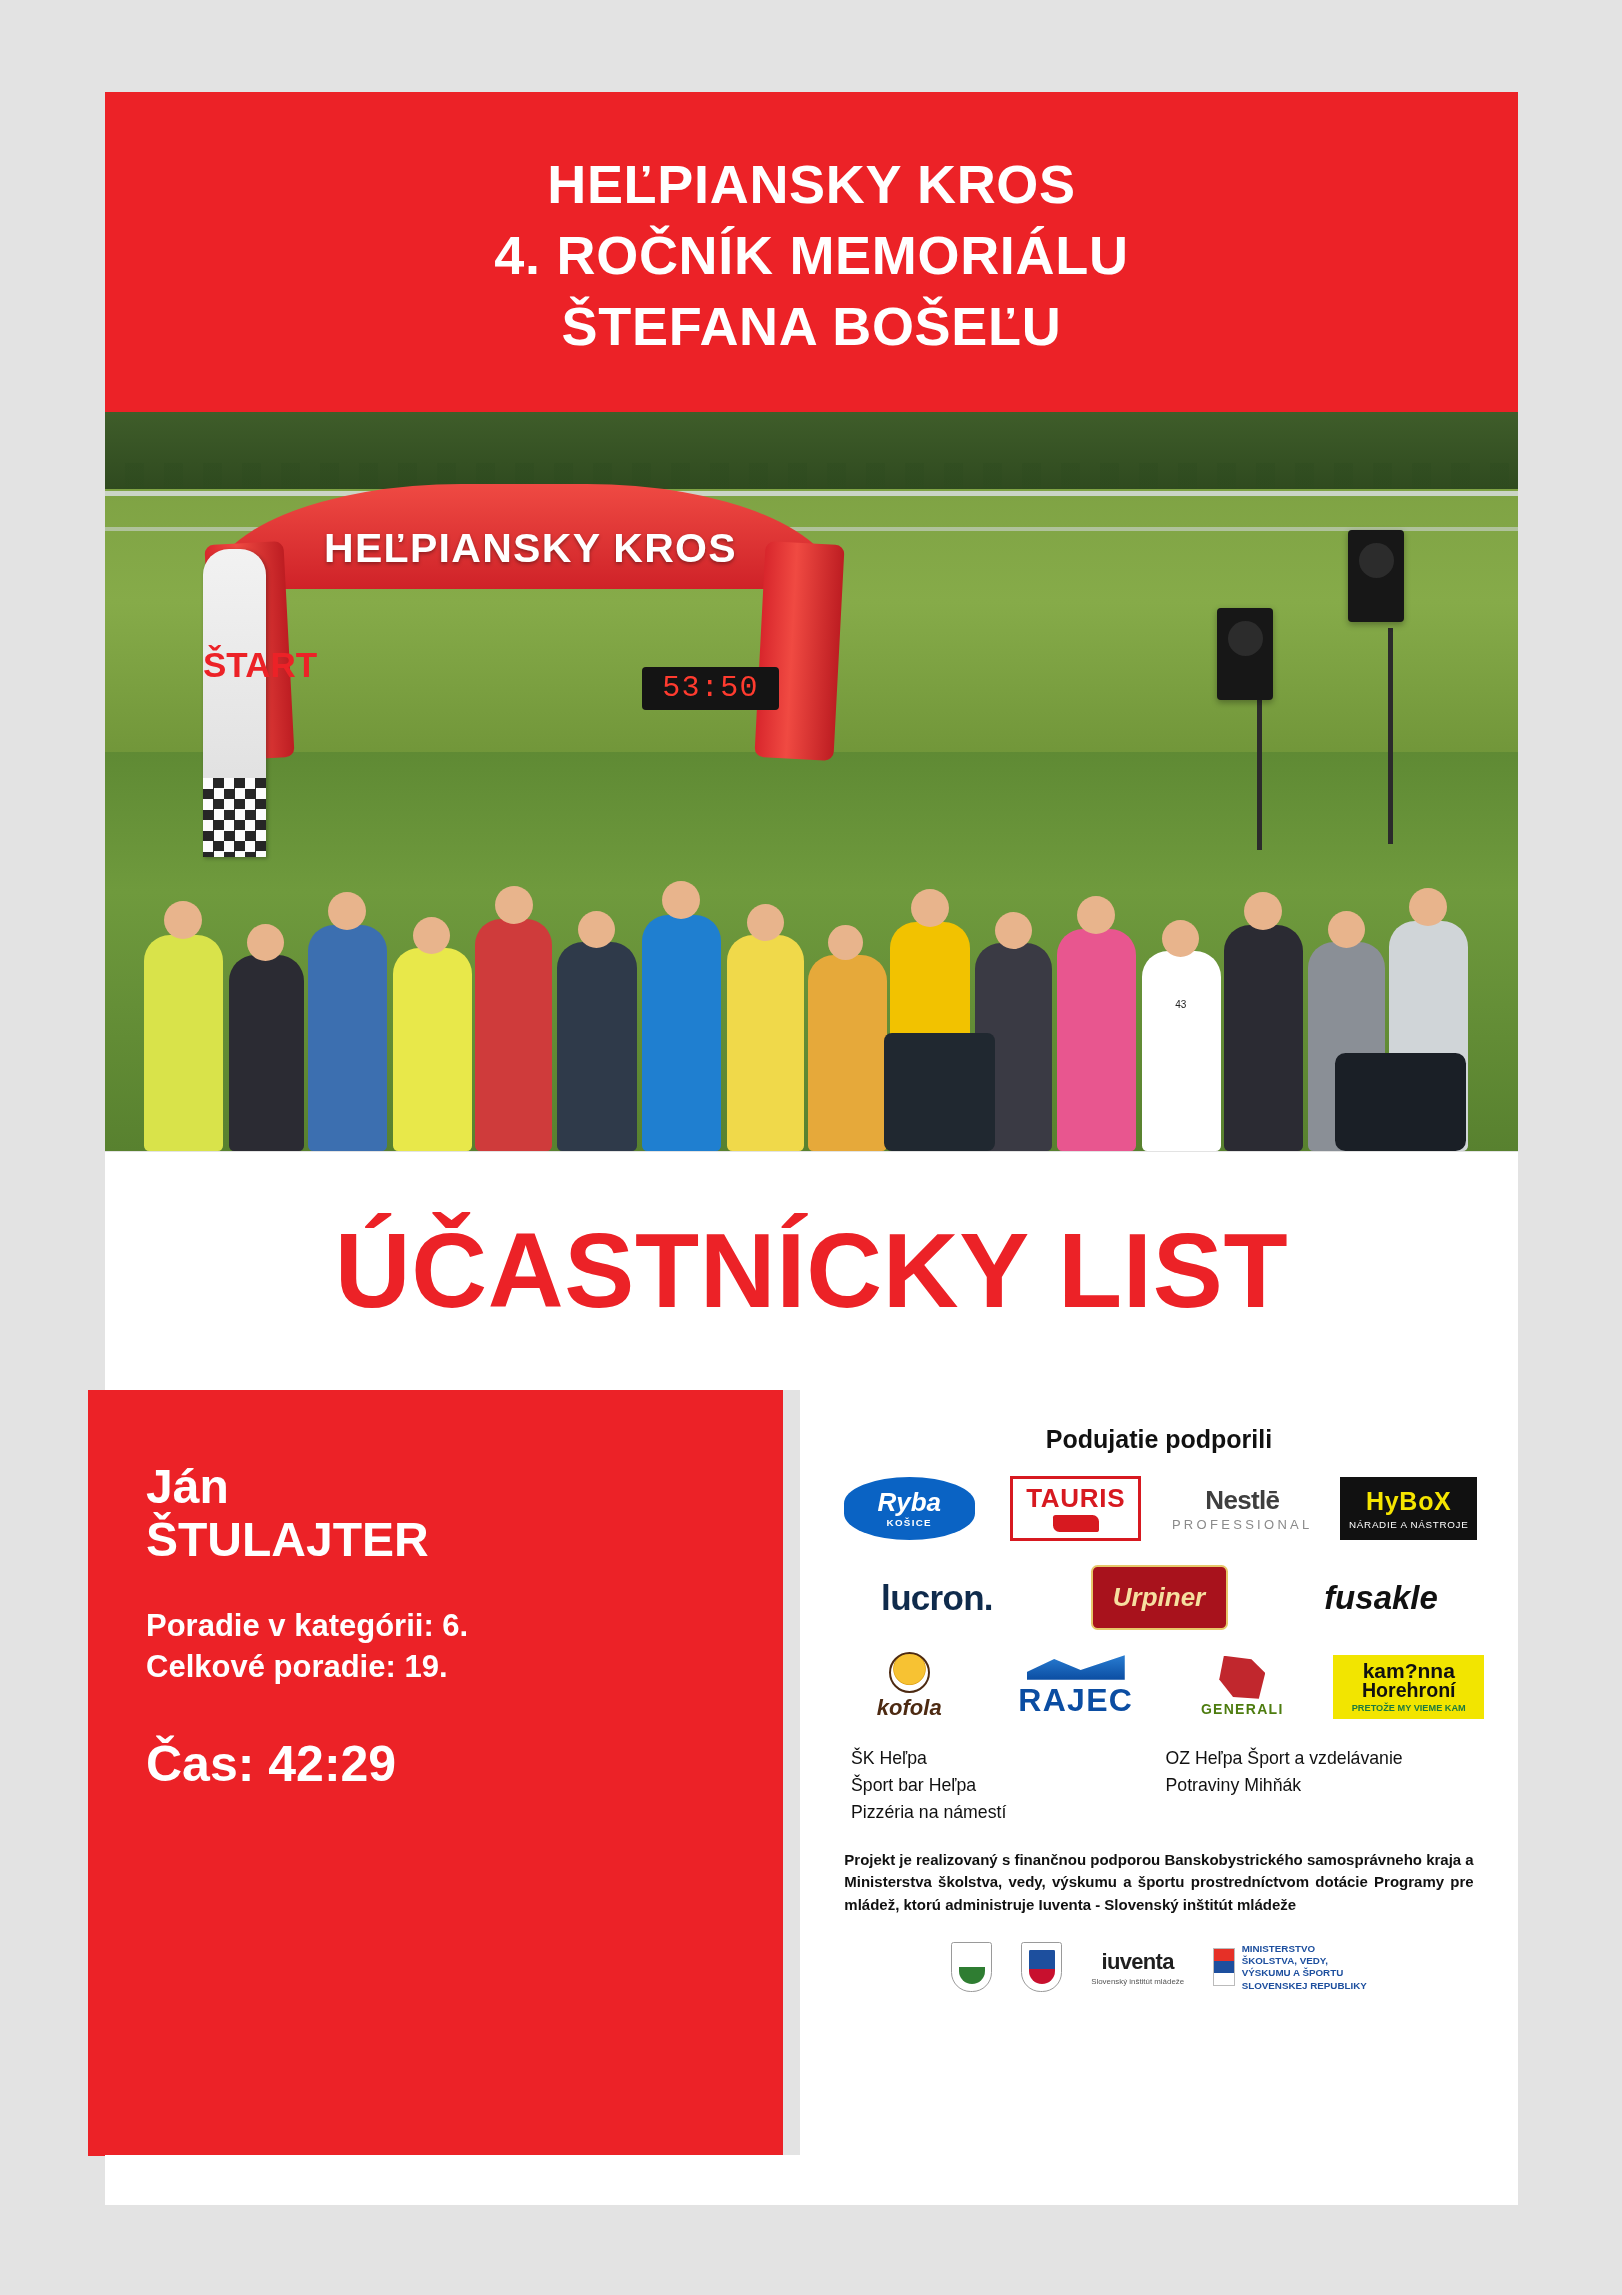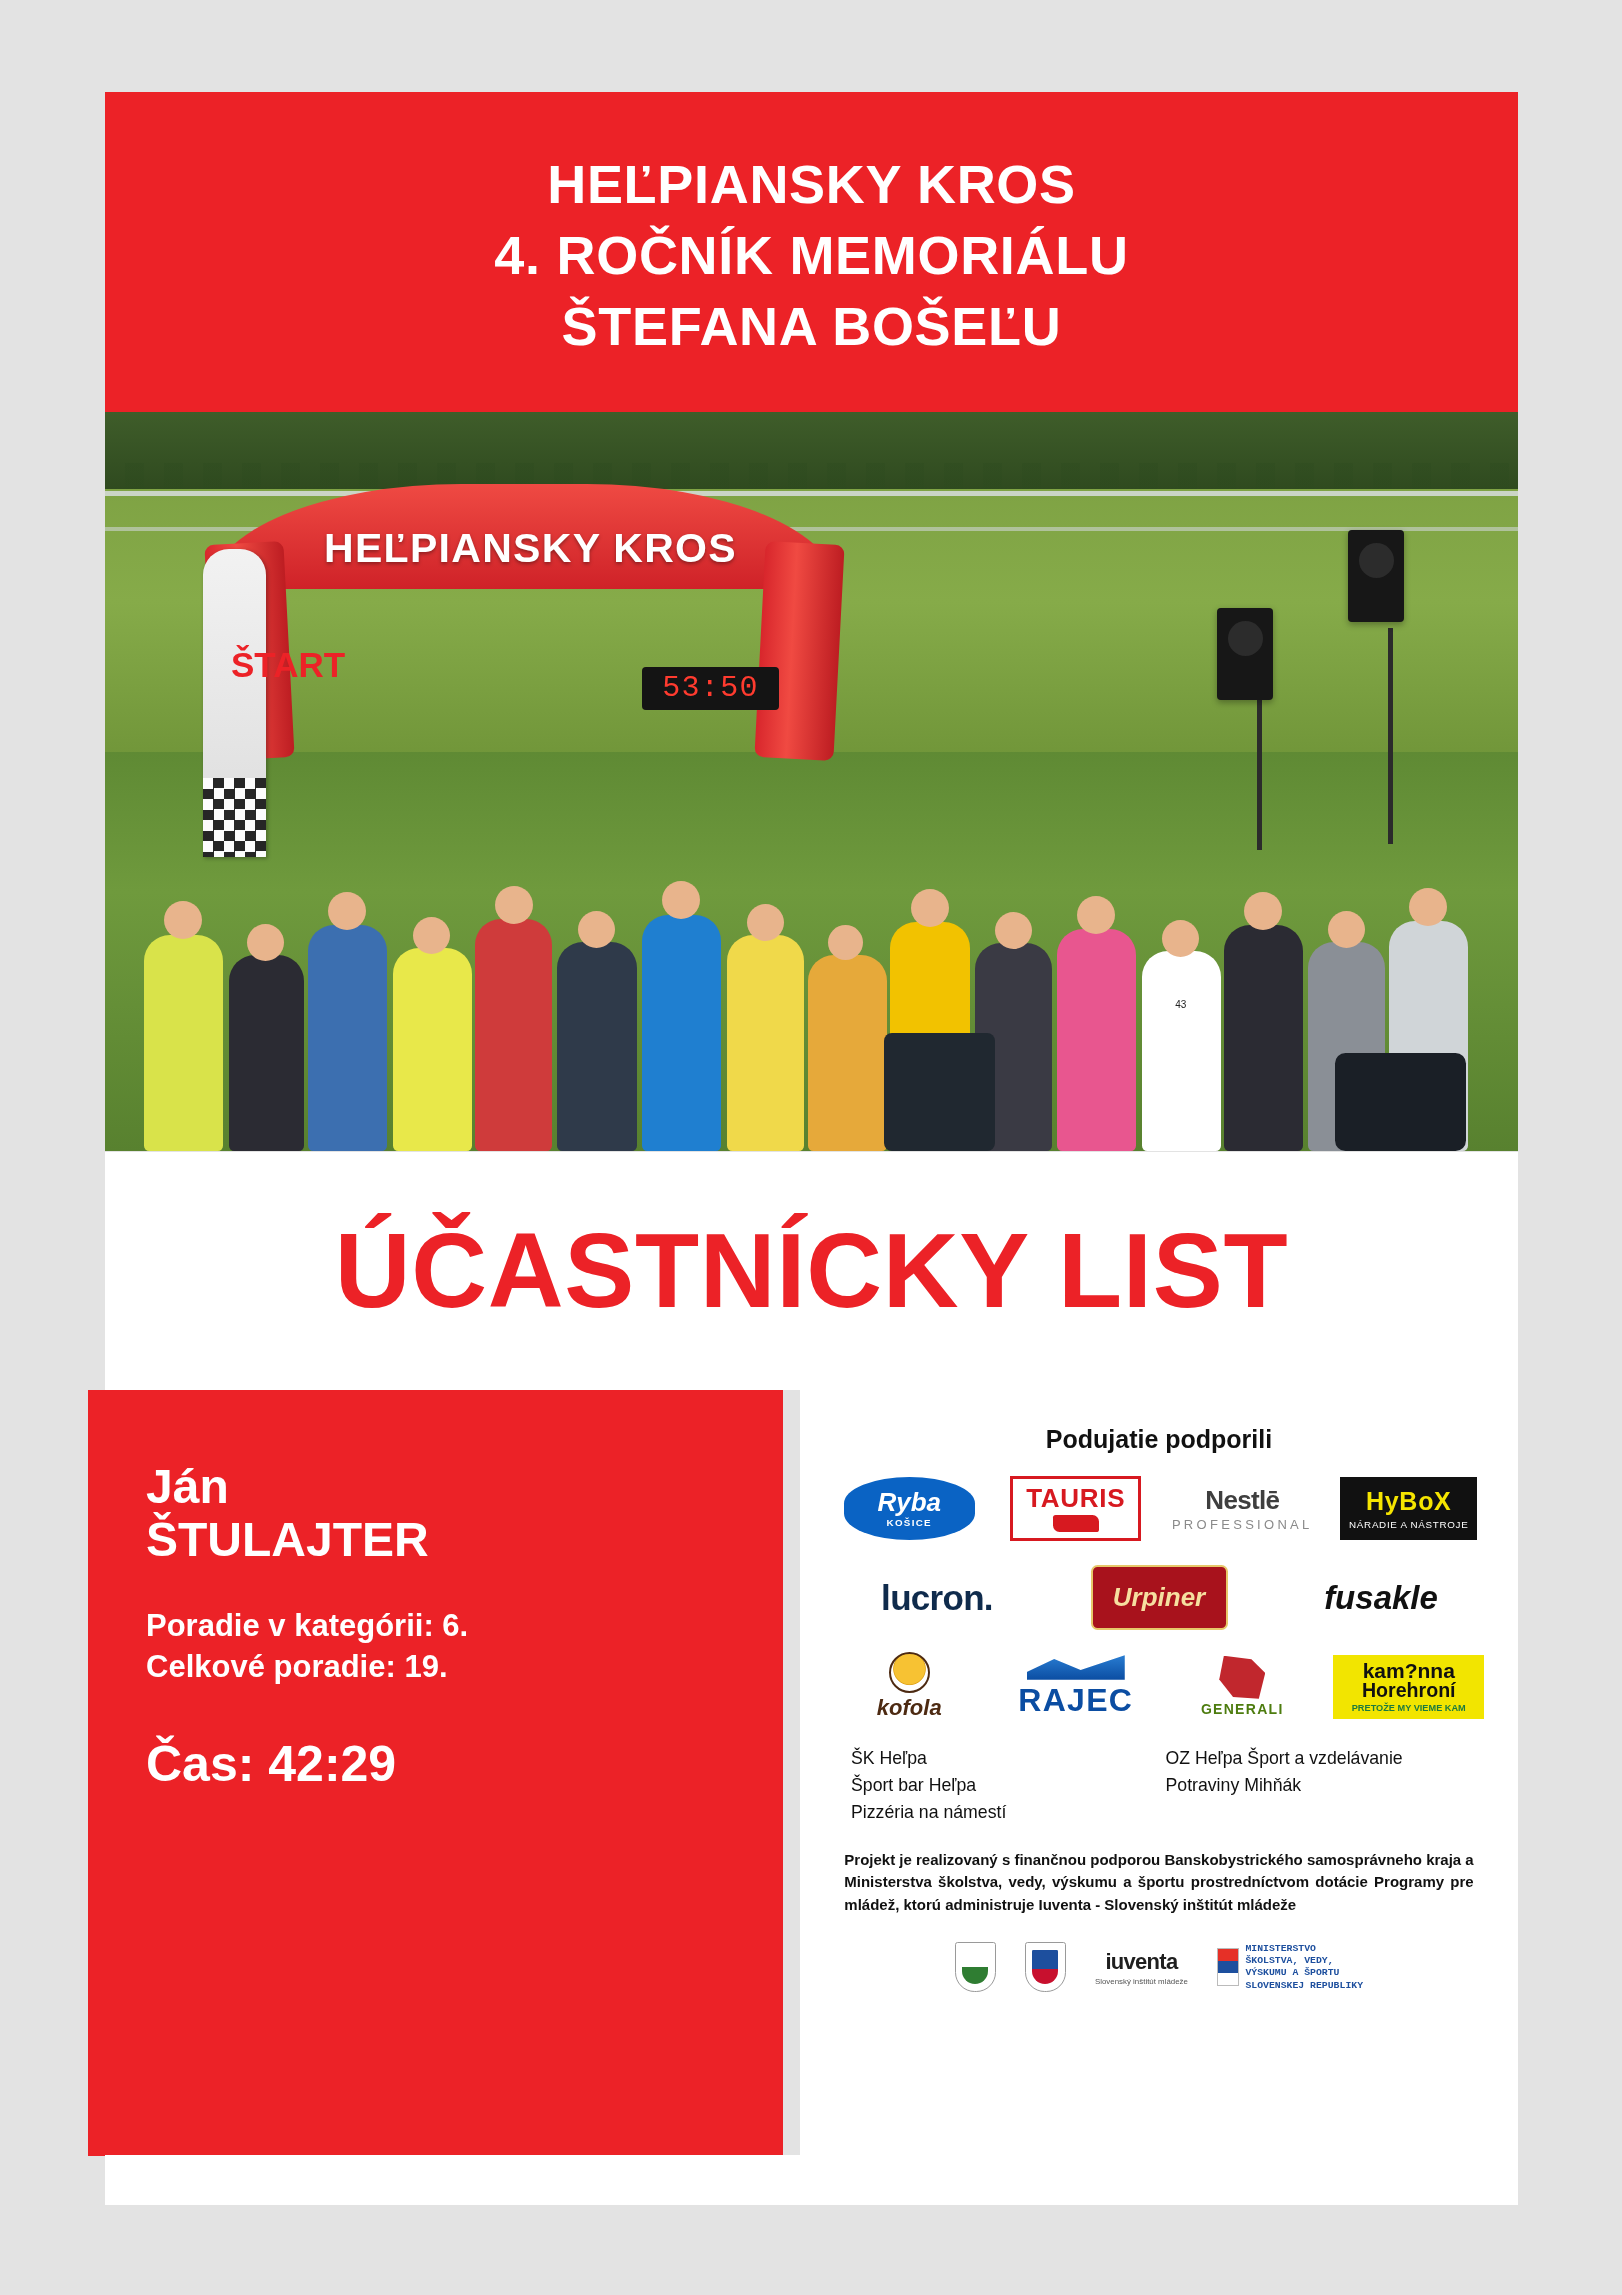--- a/index.html
+++ b/index.html
@@ -106,21 +106,20 @@
   .flag {
     position:absolute; left:98px; top:137px; width:63px; height:308px;
     background: linear-gradient(#f2f2f2,#dcdcdc);
     border-radius: 26px 26px 2.6px 2.6px;
     box-shadow: 1.3px 1.3px 3.9px rgba(0,0,0,.25);
   }
   .flag-text {
     position:absolute; left:0; top:98px; width:71px;
     color:#ec2227; font-weight:bold; font-size:35px; 
     line-height:1.05;
-    padding-left:28px;
   }
   .checker {
     position:absolute; left:0; bottom:0; width:63px; height:79px;
     background:
       repeating-conic-gradient(#111 0% 25%, #fff 0% 50%) 0 0/21px 21px;
     opacity:.9;
   }
   .logo-badge {
     position:absolute; left:105px; top:164px; width:98px; height:72px;
     border-radius: 9.2px;
@@ -295,21 +294,21 @@
     width:26px; height:34px; border-radius: 1.3px 1.3px 13px 13px;
   }
   .crest1 .c-in { background: linear-gradient(#fff 0 50%, #2f7d32 50% 100%); }
   .crest2 .c-in { background: linear-gradient(#1d4f9e 0 55%, #c8102e 55% 100%); }
   .iuventa {
     display:flex; flex-direction:column; align-items:center; color:#1f1f1f;
   }
   .iuventa .iu1 { font-size:22px; font-weight:bold; letter-spacing:-0.7px;}
   .iuventa .iu2 { font-size:7.9px; color:#555; margin-top:1.3px;}
   .ministry {
-    display:flex; align-items:center; gap:6.5px;font-family:Liberation Mono, monospace;
+    display:flex; align-items:center; gap:6.5px;
   }
   .ministry .m-flag {
     width:22px; height:38px;
     background: linear-gradient(#e63027 0 34%, #1d4f9e 34% 67%, #ffffff 67% 100%);
     border:0.7px solid #bbb;
   }
   .ministry .m-txt {
     font-size:9.8px; font-weight:bold; color:#1d4f9e; line-height:1.25;
   }
 

